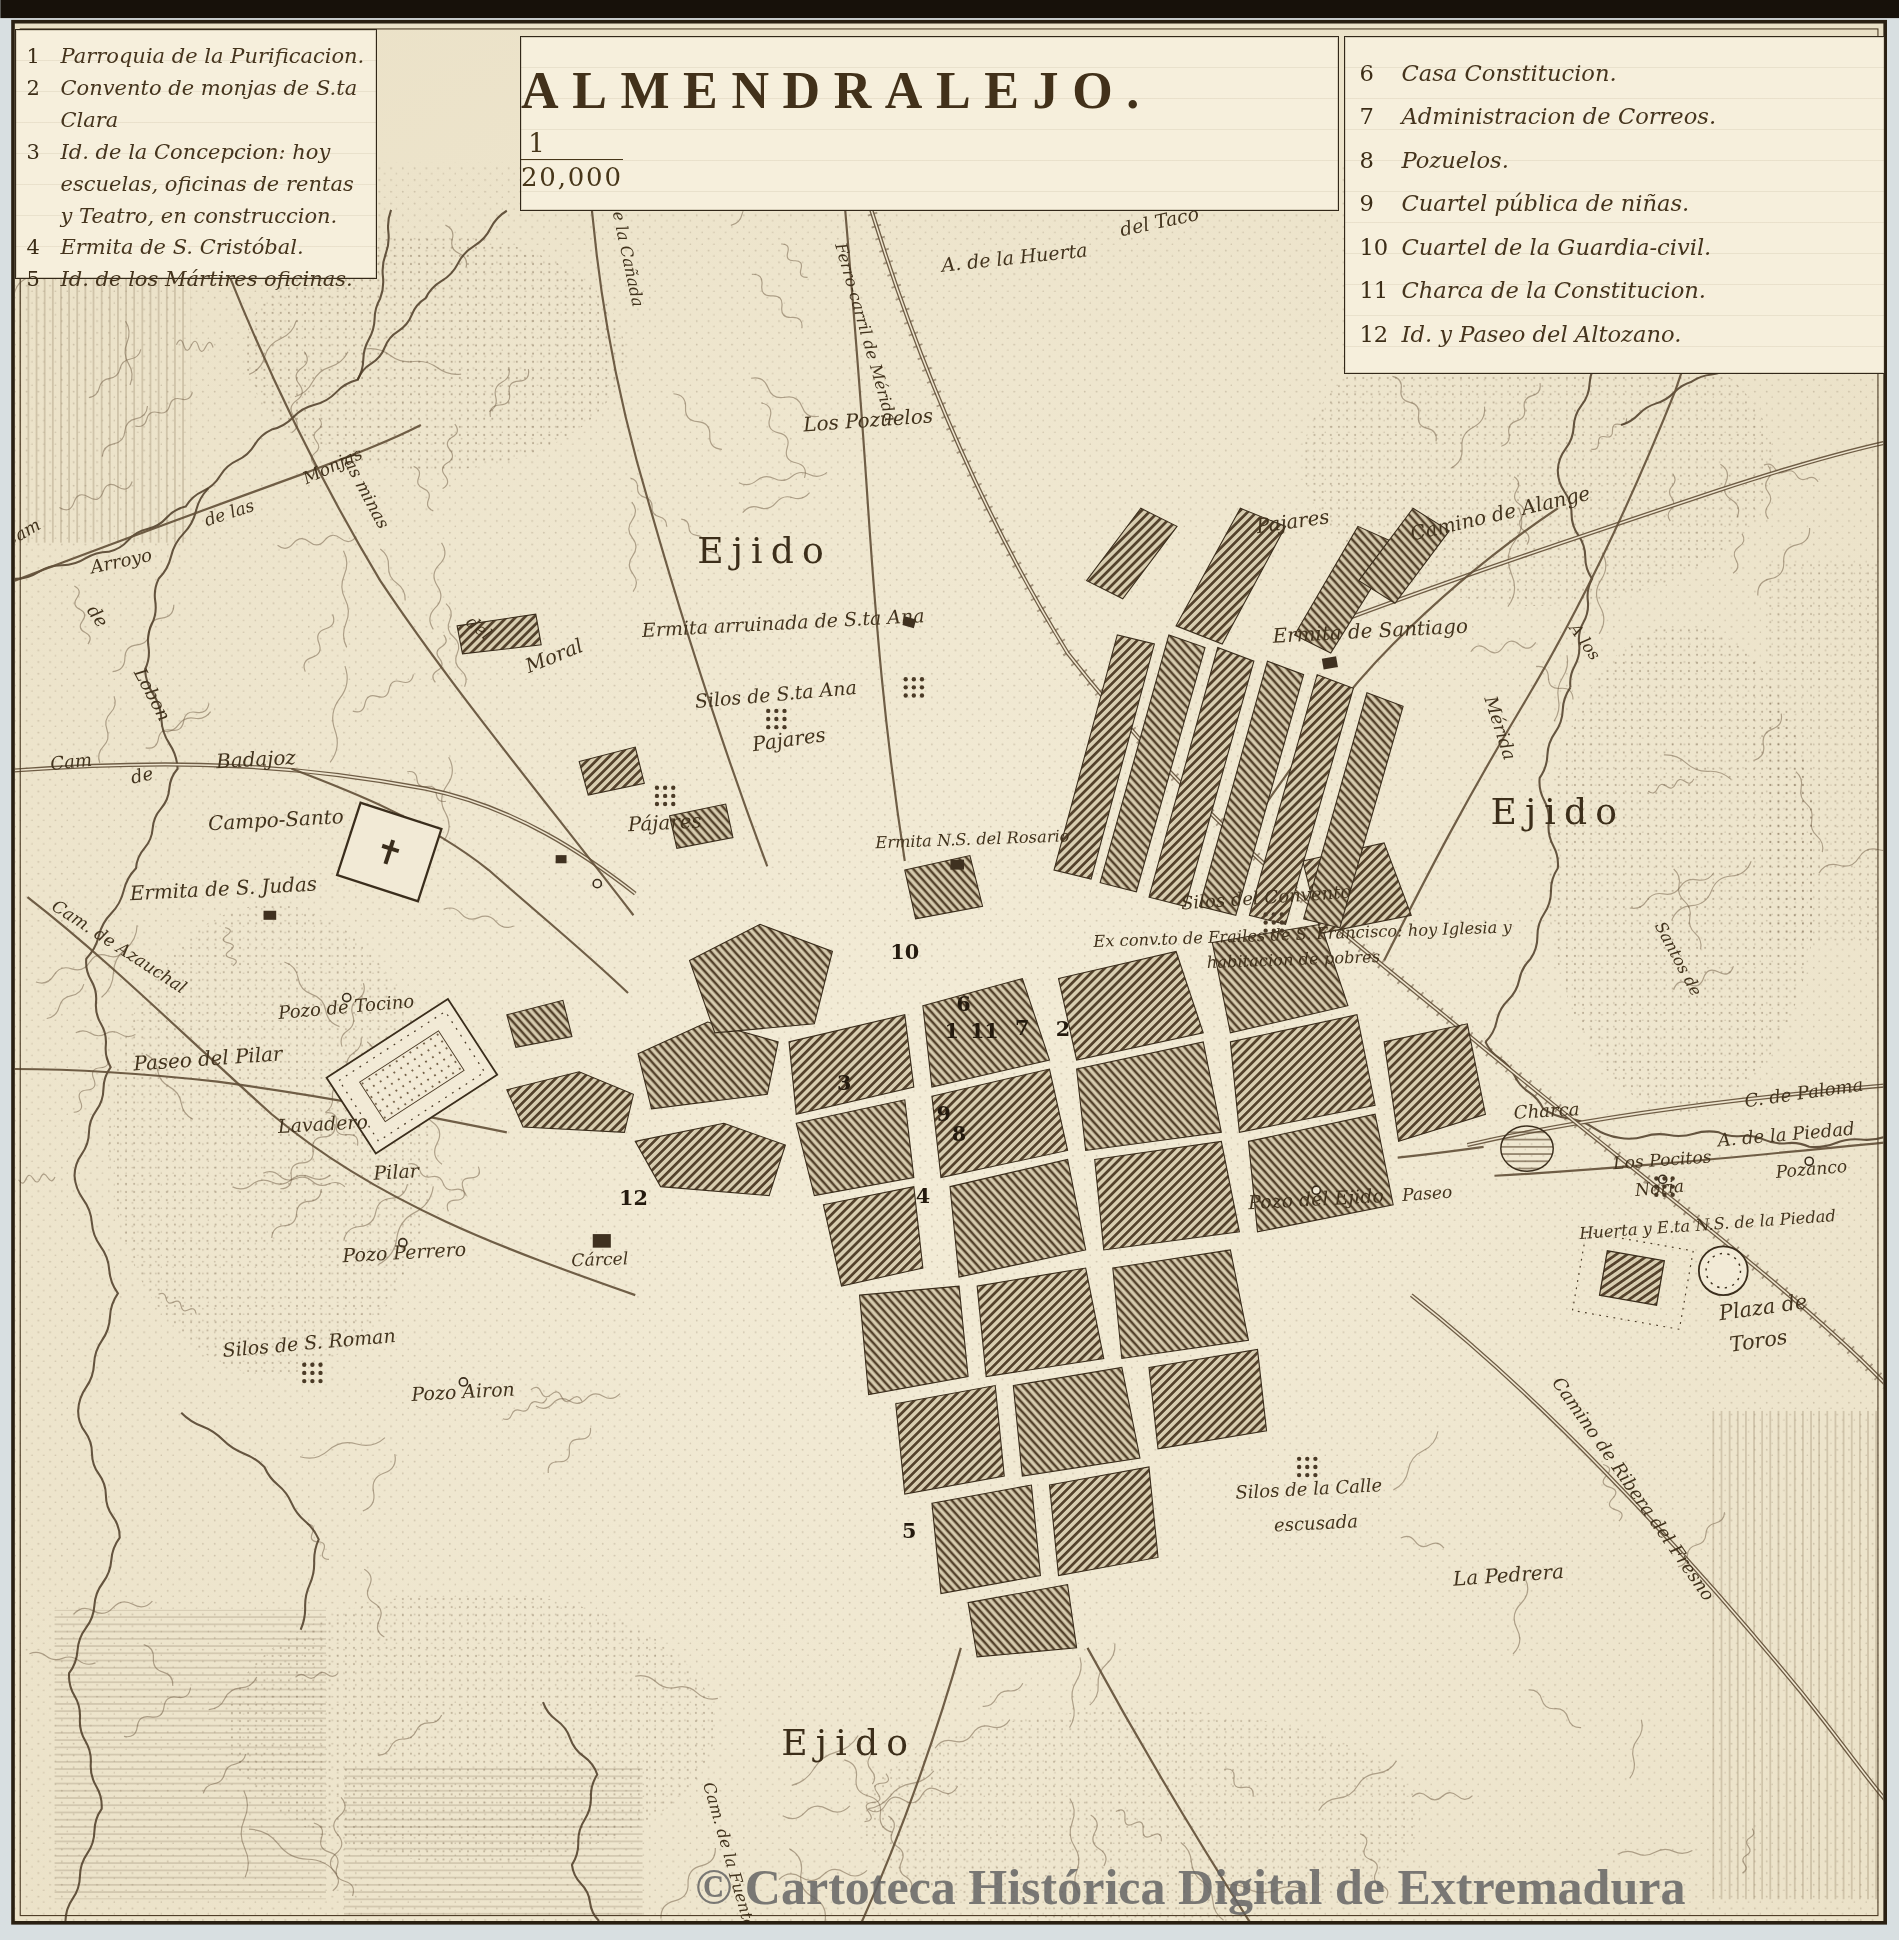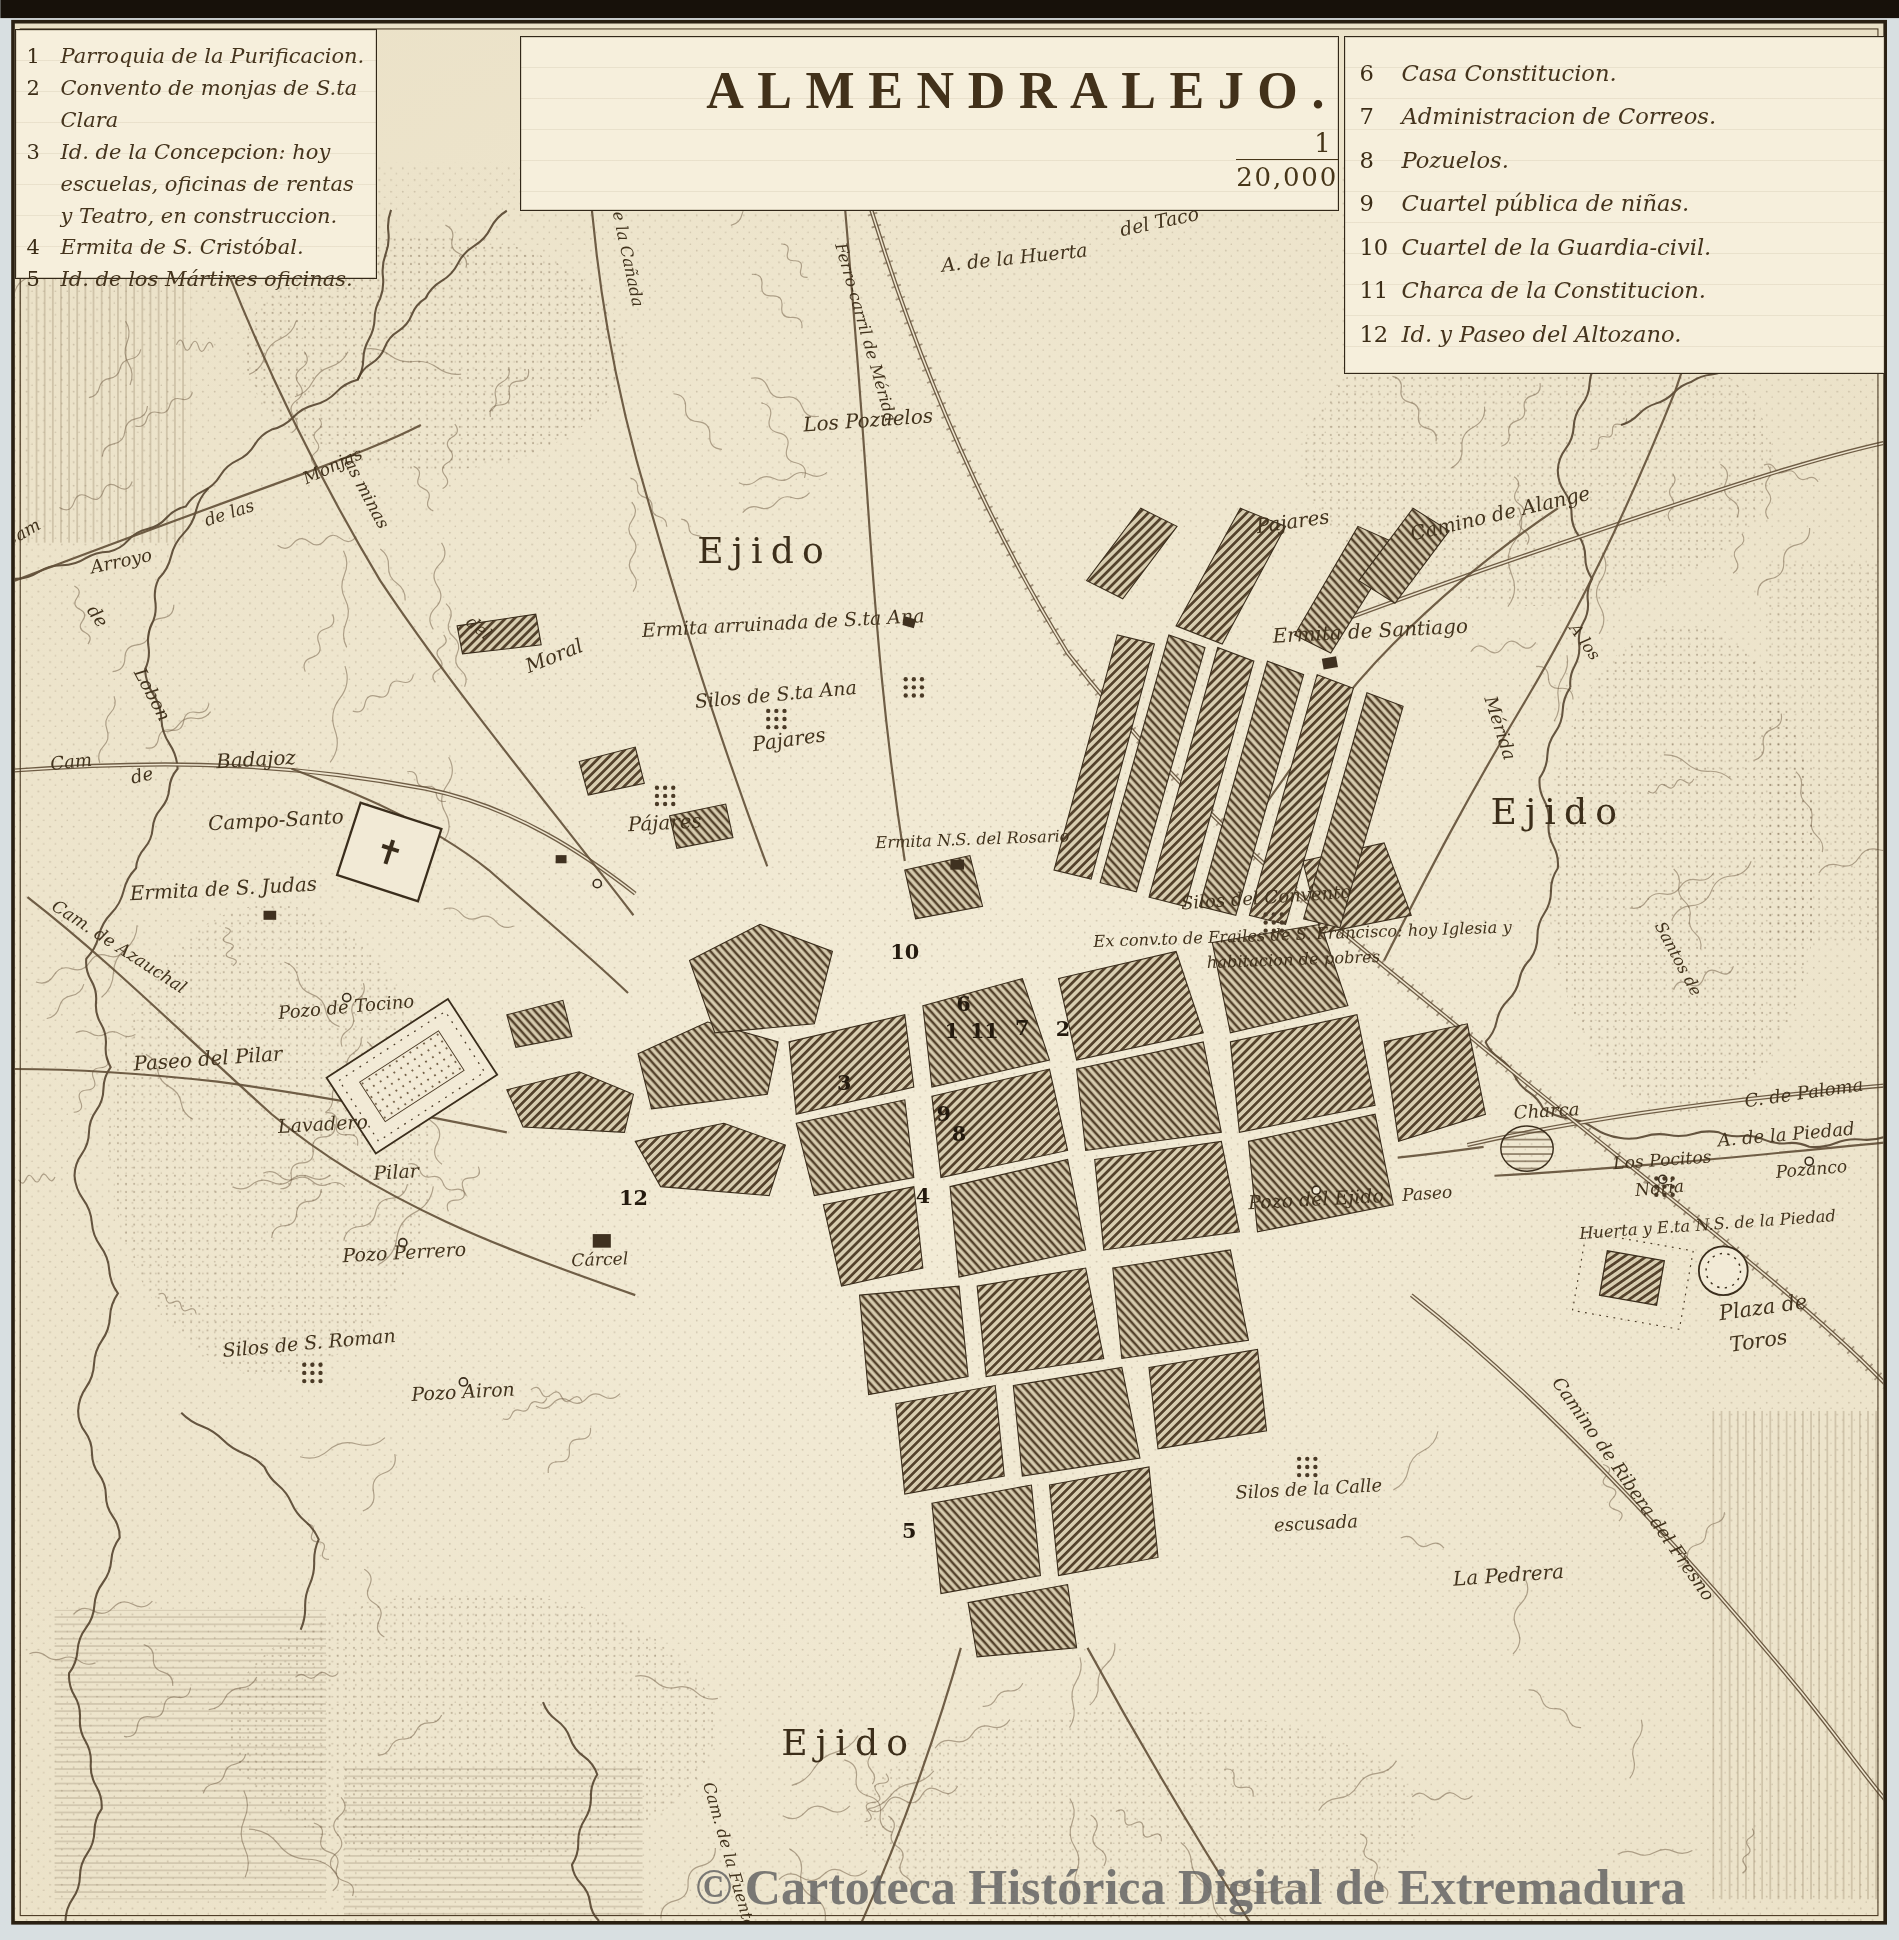--- a/index.html
+++ b/index.html
@@ -12,21 +12,21 @@
        background-image:repeating-linear-gradient(180deg,rgba(120,100,60,0) 0 30px,rgba(120,100,60,.10) 30px 31px)}
   #legend-left{left:14.5px;top:29px;width:362px;height:250px;padding:11px 5.4px 5.4px 11px}
   #legend-right{left:1344px;top:36px;width:541px;height:338px;padding:14.5px 7.2px 7.2px 14.5px}
   .legend-row{display:flex;align-items:flex-start}
   #legend-left .legend-row{font-size:21px;line-height:1.52}
   #legend-right .legend-row{font-size:22.6px;line-height:1.93}
   .lnum{flex:0 0 34px;width:34px;font-style:normal;color:#3c2d17}
   #legend-right .lnum{flex:0 0 42px;width:42px}
   .ltext{font-style:italic;color:#453télé41d}
   .ltext{font-style:italic;color:#45341d}
-  #title-box{left:520px;top:36px;width:819px;height:175px;text-align:right;padding-top:23.5px}
+  #title-box{left:520px;top:36px;width:819px;height:175px;text-align:left;padding-top:23.5px}
   #map-title{font-family:"Liberation Serif",serif;font-size:52px;font-weight:bold;
              letter-spacing:13.6px;color:#42311a;white-space:nowrap}
   .frac{display:inline-block;margin-top:9px;font-size:26px;color:#473619;line-height:1.1}
   .frac .num{display:block;border-bottom:1.8px solid #473619;padding:0 7.2px 1.8px}
   .frac .den{display:block;padding-top:3px;letter-spacing:1.8px}
   #watermark{position:absolute;left:695px;top:1858px;z-index:6;white-space:nowrap;
              font-family:Liberation Serif, serif;font-size:50px;font-weight:bold;
              color:rgba(100,100,100,.85)}
   
   .road{stroke:#64513a;stroke-width:2.4;fill:none;opacity:.92}

